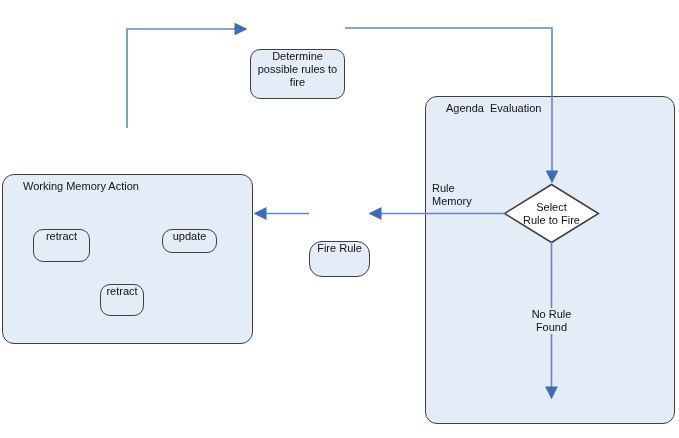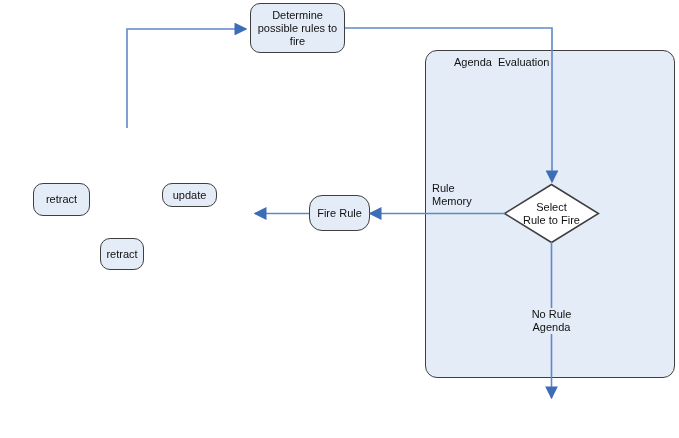--- a/index.html
+++ b/index.html
@@ -14,30 +14,30 @@
     overflow: hidden;
     font-size: 11px;
     color: var(--text, #111111);
   }
 
   .node {
     position: absolute;
     background: var(--node-fill, #e4ecf7);
     border: 1.5px solid var(--node-border, #3f3f3f);
     display: flex;
-    align-items: center;
     justify-content: center;
     text-align: center;
     z-index: 1;
+    margin-top: 46px;
   }
   .group { z-index: 0; }
   .group-label {
     position: absolute;
     top: 5px;
-    left: 28px;
+    left: 20px;
     white-space: pre;
     z-index: 1;
   }
   .node-label {
     white-space: pre;
     line-height: 13px;
     text-align: center;
   }
 
   .diamond-svg { position: absolute; left: 503px; top: 183px; z-index: 2; }
@@ -78,20 +78,23 @@
 </style>
 </head>
 <body style="--background: #ffffff; --node-fill: #e4ecf7; --node-border: #3f3f3f; --diamond-fill: #ffffff; --connector: #6088c9; --arrowhead: #3e6db8; --text: #111111;">
 
 <div class="canvas">
 
   <div class="node group" style="left:425px; top:50px; width:250px; height:328px; border-radius:12px;">
     <span class="group-label">Agenda  Evaluation</span>
   </div>
 
+  <div class="node group" style="left:2px; top:128px; width:251px; height:170px; border-radius:12px;">
+    <span class="group-label">Working Memory Action</span>
+  </div>
 
   <div class="node" style="left:250px; top:3px; width:95px; height:50px; border-radius:10px;">
     <span class="node-label">Determine
 possible rules to
 fire</span>
   </div>
 
   <div class="node" style="left:33px; top:183px; width:57px; height:33px; border-radius:10px;">
     <span class="node-label">retract</span>
   </div>
@@ -125,15 +128,15 @@
     <path class="edge" d="M345,28 L552,28 L552,182" marker-end="url(#arrow)"></path>
     <path class="edge" d="M505,213.5 L370,213.5" marker-end="url(#arrow)"></path>
     <path class="edge" d="M309,213.5 L255,213.5" marker-end="url(#arrow)"></path>
     <path class="edge" d="M551.5,242 L551.5,398" marker-end="url(#arrow)"></path>
   </svg>
 
   <div class="edge-label left" style="left:430px; top:182px;">Rule
 Memory</div>
 
   <div class="edge-label center" style="left:518px; top:308px; width:67px;">No Rule
-Agenda</div>
+Found</div>
 
 </div>
 
 </body></html>

